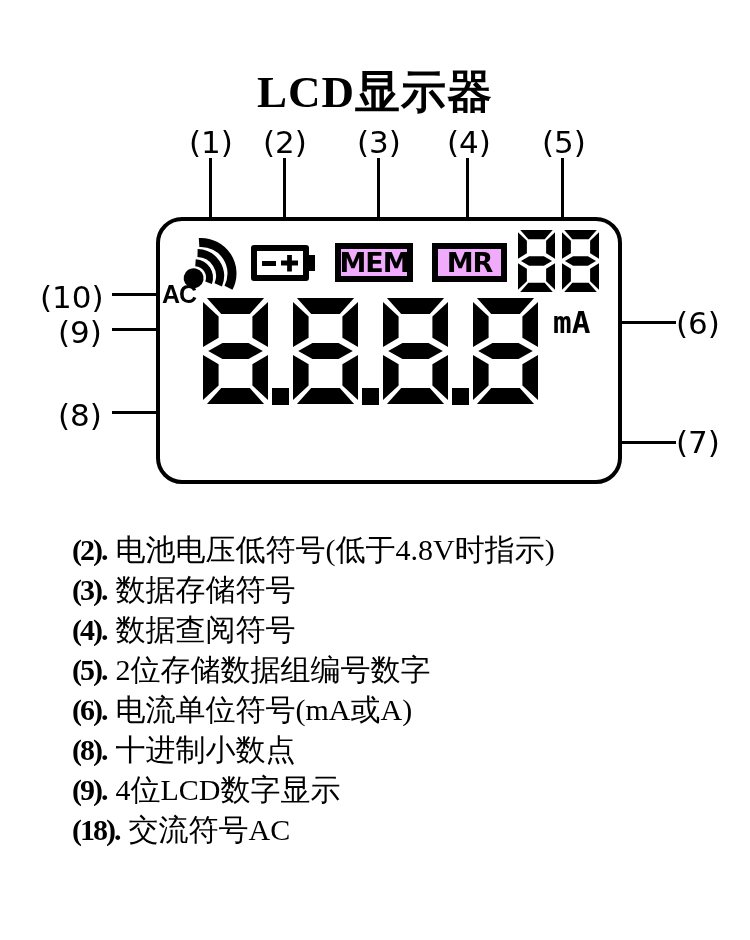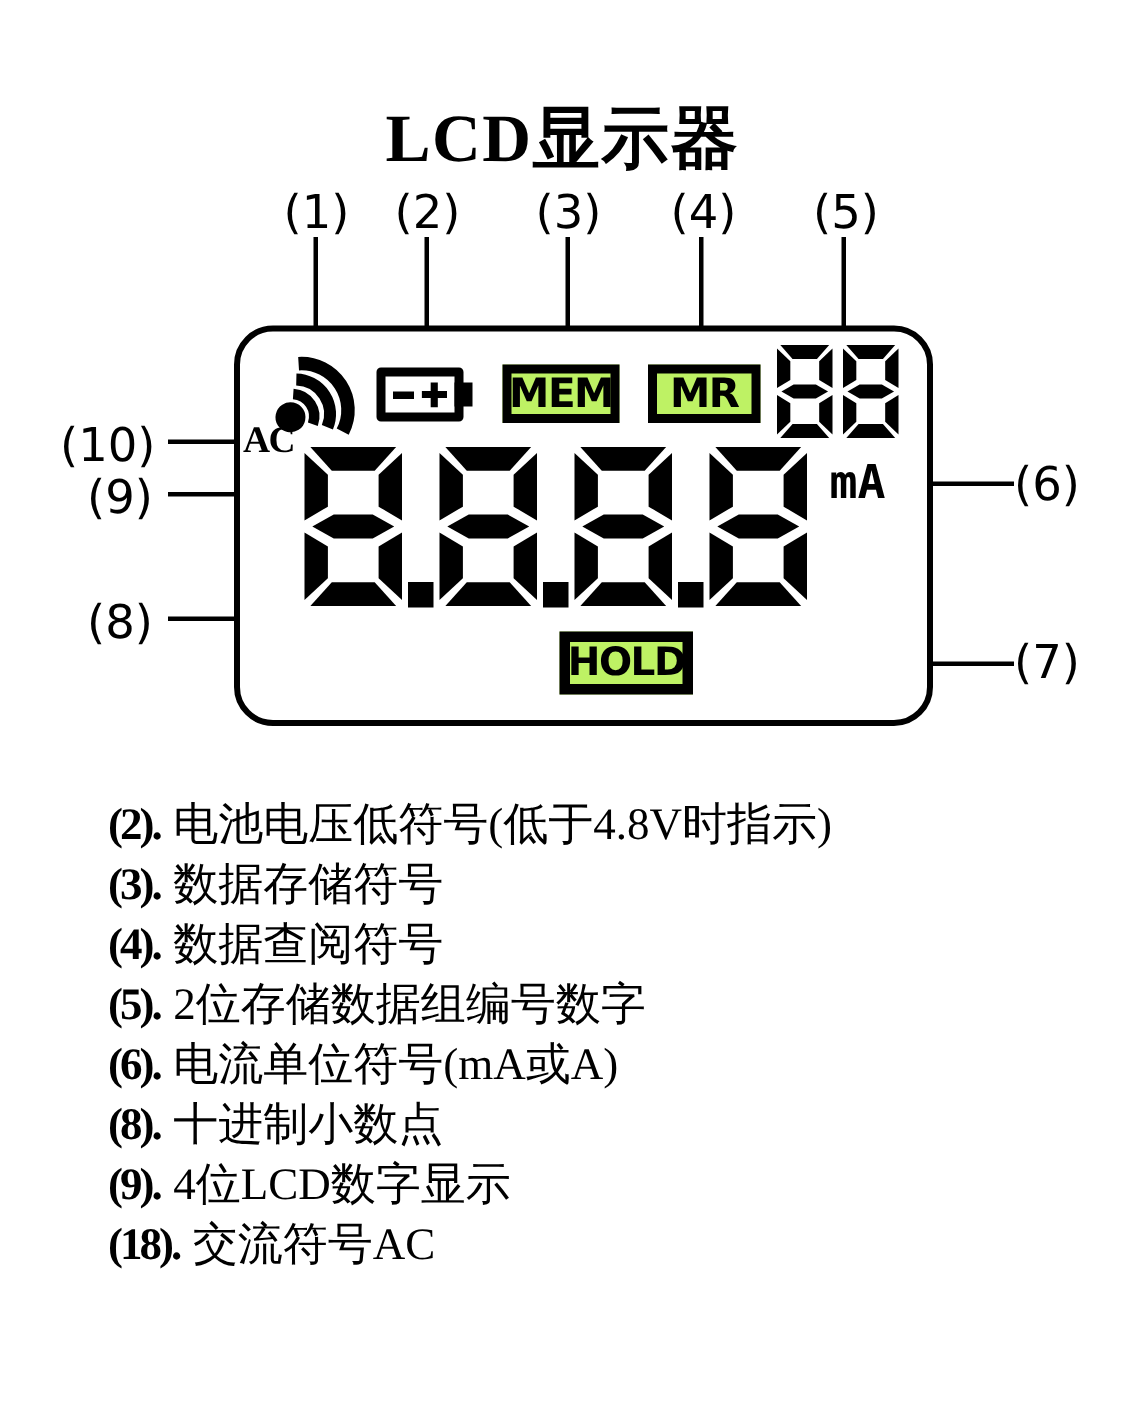--- a/index.html
+++ b/index.html
@@ -20,28 +20,28 @@
   
   .battery{position:absolute;left:251px;top:245px;width:46px;height:24px;
            border:6px solid #000;border-radius:3px;display:flex;align-items:center;
            justify-content:center;gap:5px;background:#fff;}
   .bat-nub{position:absolute;right:-12px;top:50%;transform:translateY(-50%);
            width:12px;height:16px;background:#000;}
   .bat-minus{width:14px;height:5px;background:#000;}
   .bat-plus{width:17px;height:17px;background:#000;
     clip-path:polygon(36% 0,64% 0,64% 36%,100% 36%,100% 64%,64% 64%,64% 100%,36% 100%,36% 64%,0 64%,0 36%,36% 36%);}
   
-  .badge{position:absolute;border:6px solid #000;background:#bef264;display:flex;
+  .badge{position:absolute;border:6px solid #000;background:#f0abfc;display:flex;
          align-items:center;justify-content:center;
          font-family:"DejaVu Sans","Liberation Sans",sans-serif;font-weight:bold;
          letter-spacing:-1px;}
   .badge-mem{left:335px;top:243px;width:66px;height:27px;font-size:27px;}
   .badge-mr{left:432px;top:243px;width:63px;height:27px;font-size:27px;align-items:center;}
   .badge-hold{left:373px;top:421px;width:75px;height:28px;border-width:7px;font-size:26px;}
-  .ac{position:absolute;left:162px;top:280px;font-family:Liberation Serif, serif;
+  .ac{position:absolute;left:162px;top:280px;font-family:Liberation Sans, sans-serif;
       font-size:25px;font-weight:bold;letter-spacing:-1px;}
   .unit{position:absolute;left:553px;top:304px;font-family:"DejaVu Sans Mono","Liberation Mono",monospace;
         font-size:31px;font-weight:700;}
   
   .main-digits{position:absolute;left:203px;top:298px;display:flex;gap:25px;}
   .main-digits svg{width:65px;height:106px;}
   .small-digits{position:absolute;left:518px;top:230px;display:flex;gap:7px;}
   .small-digits svg{width:37px;height:62px;}
   .segfill polygon{fill:#000;}
   .dp{position:absolute;width:17px;height:17px;background:#000;top:388px;}
@@ -171,23 +171,20 @@
         <polygon points="0,6 24,28 24,60 0,74"></polygon>
         <polygon points="8,80 30,68 70,68 92,80 70,92 30,92"></polygon>
       </svg>
     </div>
   <div class="dp" style="left:272px;"></div>
   <div class="dp" style="left:362px;"></div>
   <div class="dp" style="left:452px;"></div>
 
   <div class="unit">mA</div>
 
-  <div class="badge badge-hold">
-    <span>HOLD</span>
-  </div>
 
   <div class="legend">
     <div><span class="legend-num">(2).</span><span>电池电压低符号(低于4.8V时指示)</span></div>
     <div><span class="legend-num">(3).</span><span>数据存储符号</span></div>
     <div><span class="legend-num">(4).</span><span>数据查阅符号</span></div>
     <div><span class="legend-num">(5).</span><span>2位存储数据组编号数字</span></div>
     <div><span class="legend-num">(6).</span><span>电流单位符号(mA或A)</span></div>
     <div><span class="legend-num">(8).</span><span>十进制小数点</span></div>
     <div><span class="legend-num">(9).</span><span>4位LCD数字显示</span></div>
     <div><span class="legend-num">(18).</span><span>交流符号AC</span></div>

